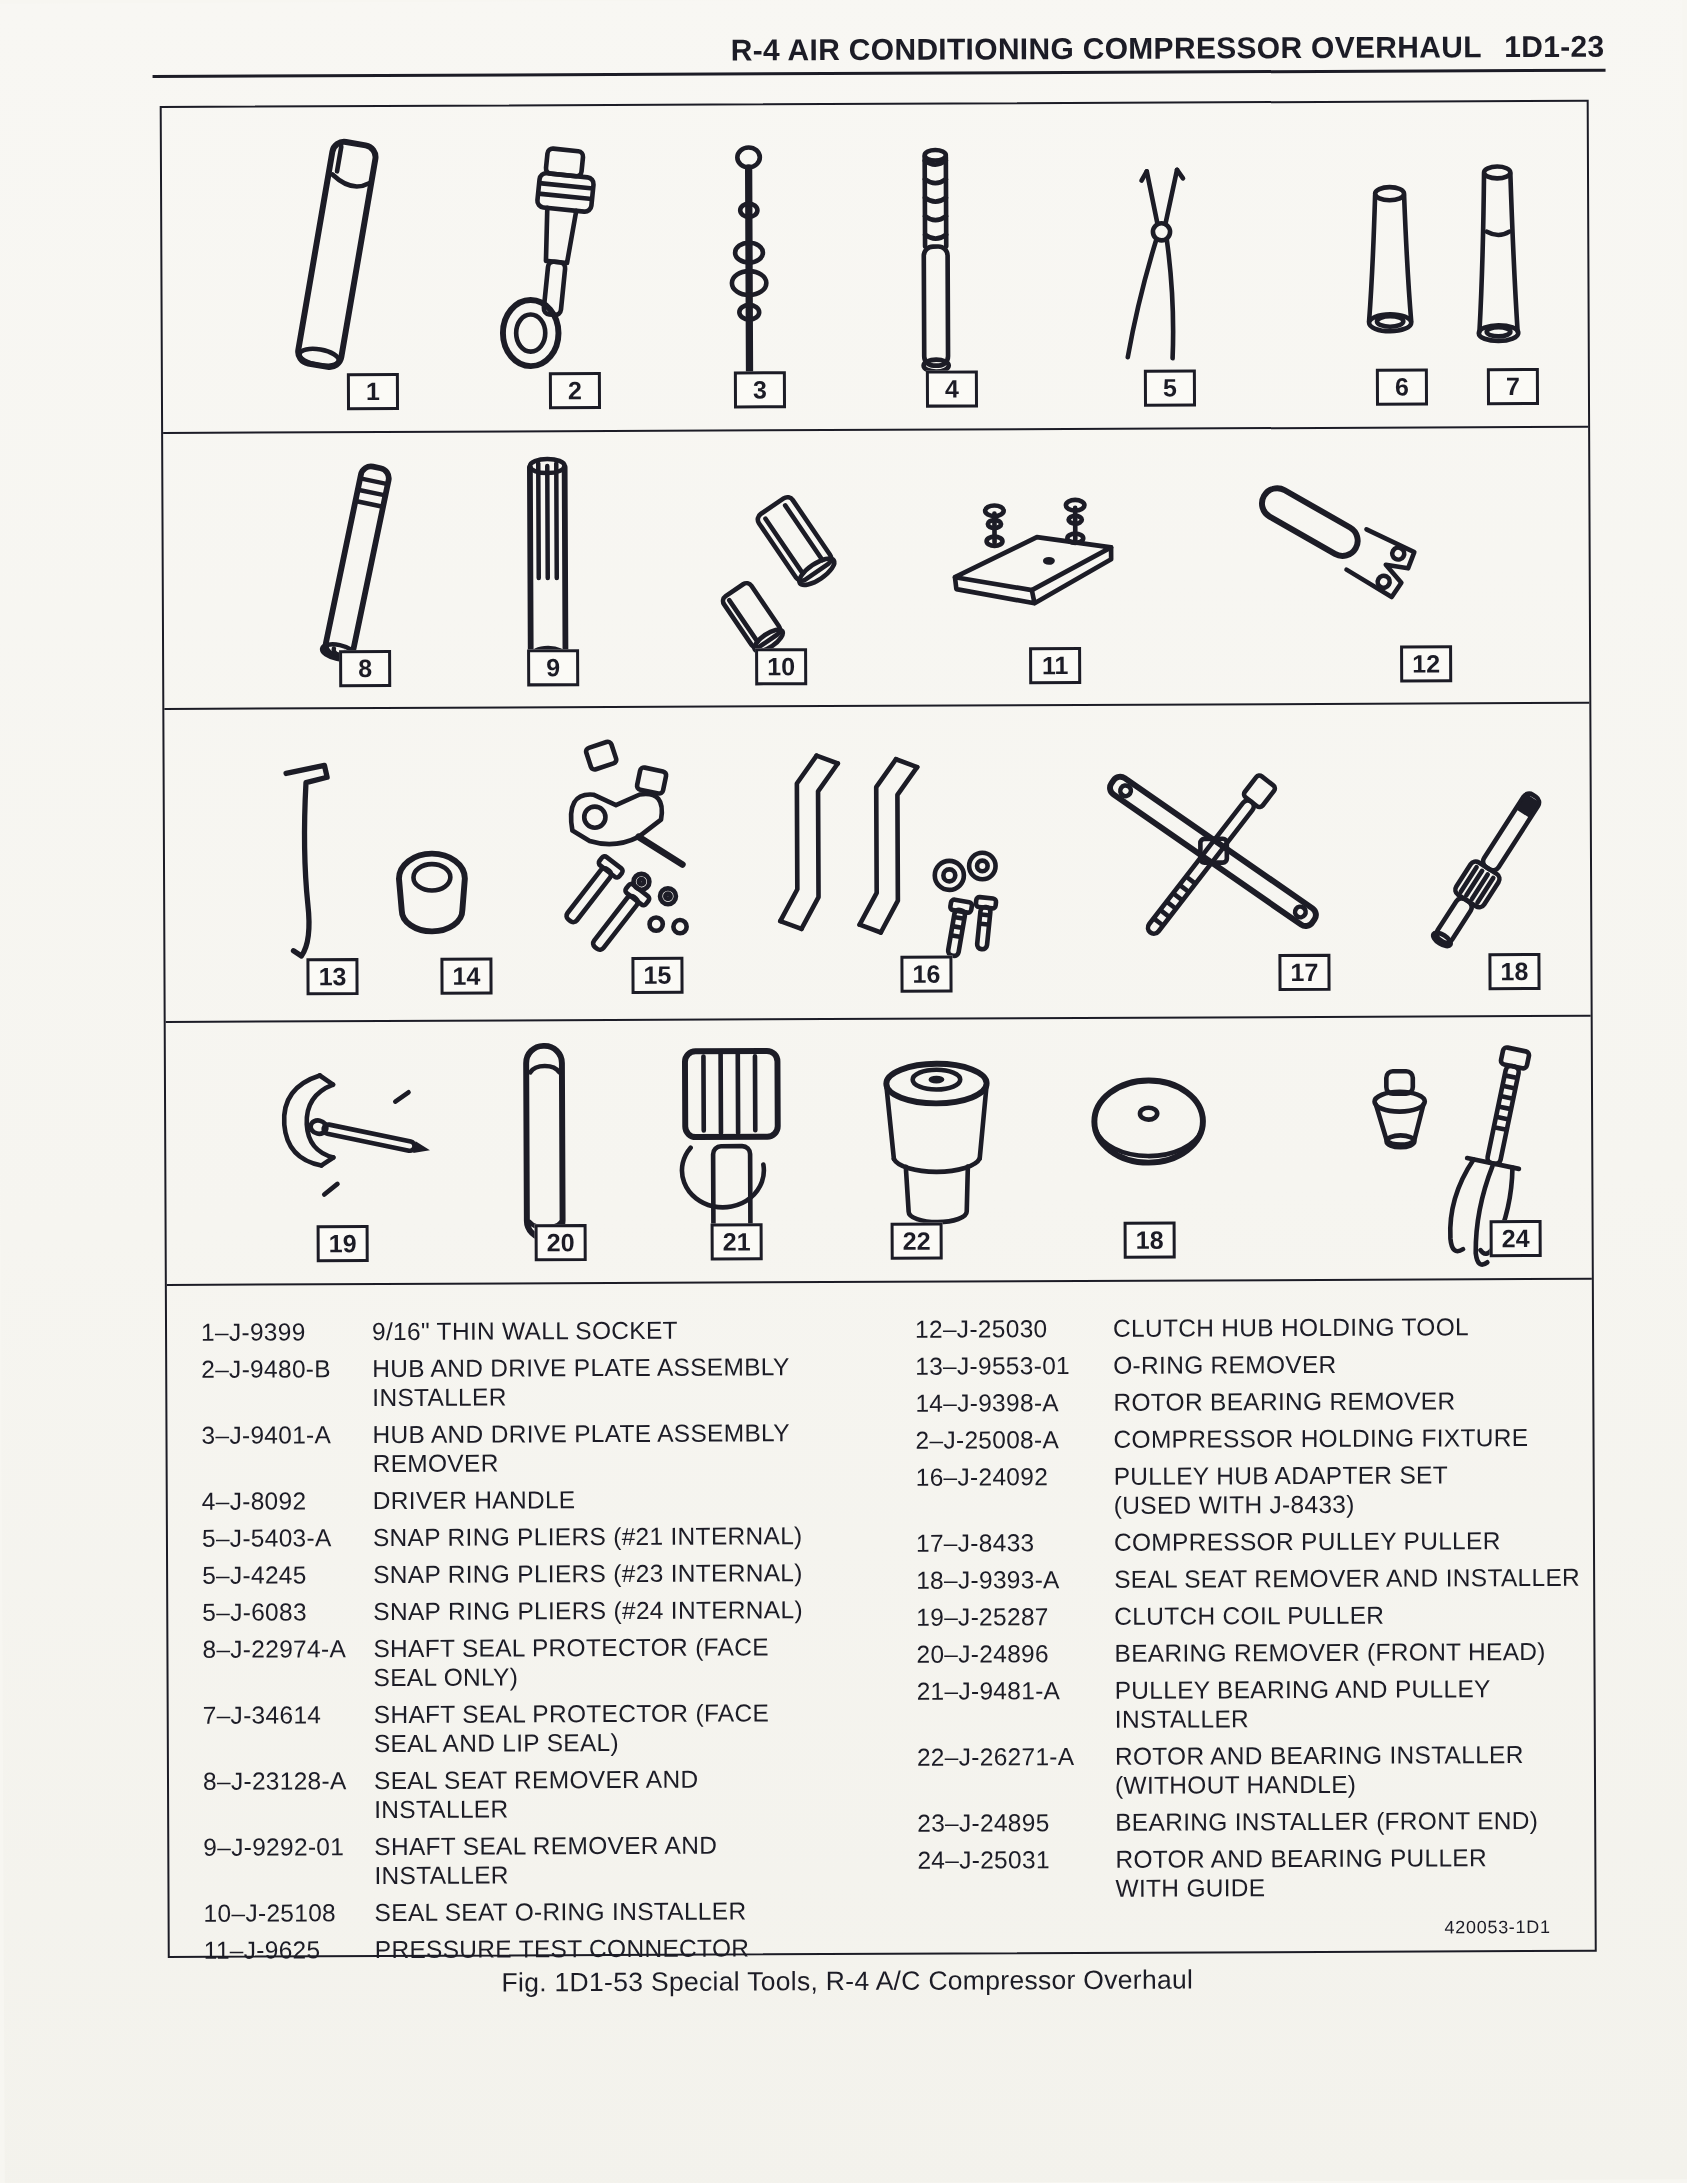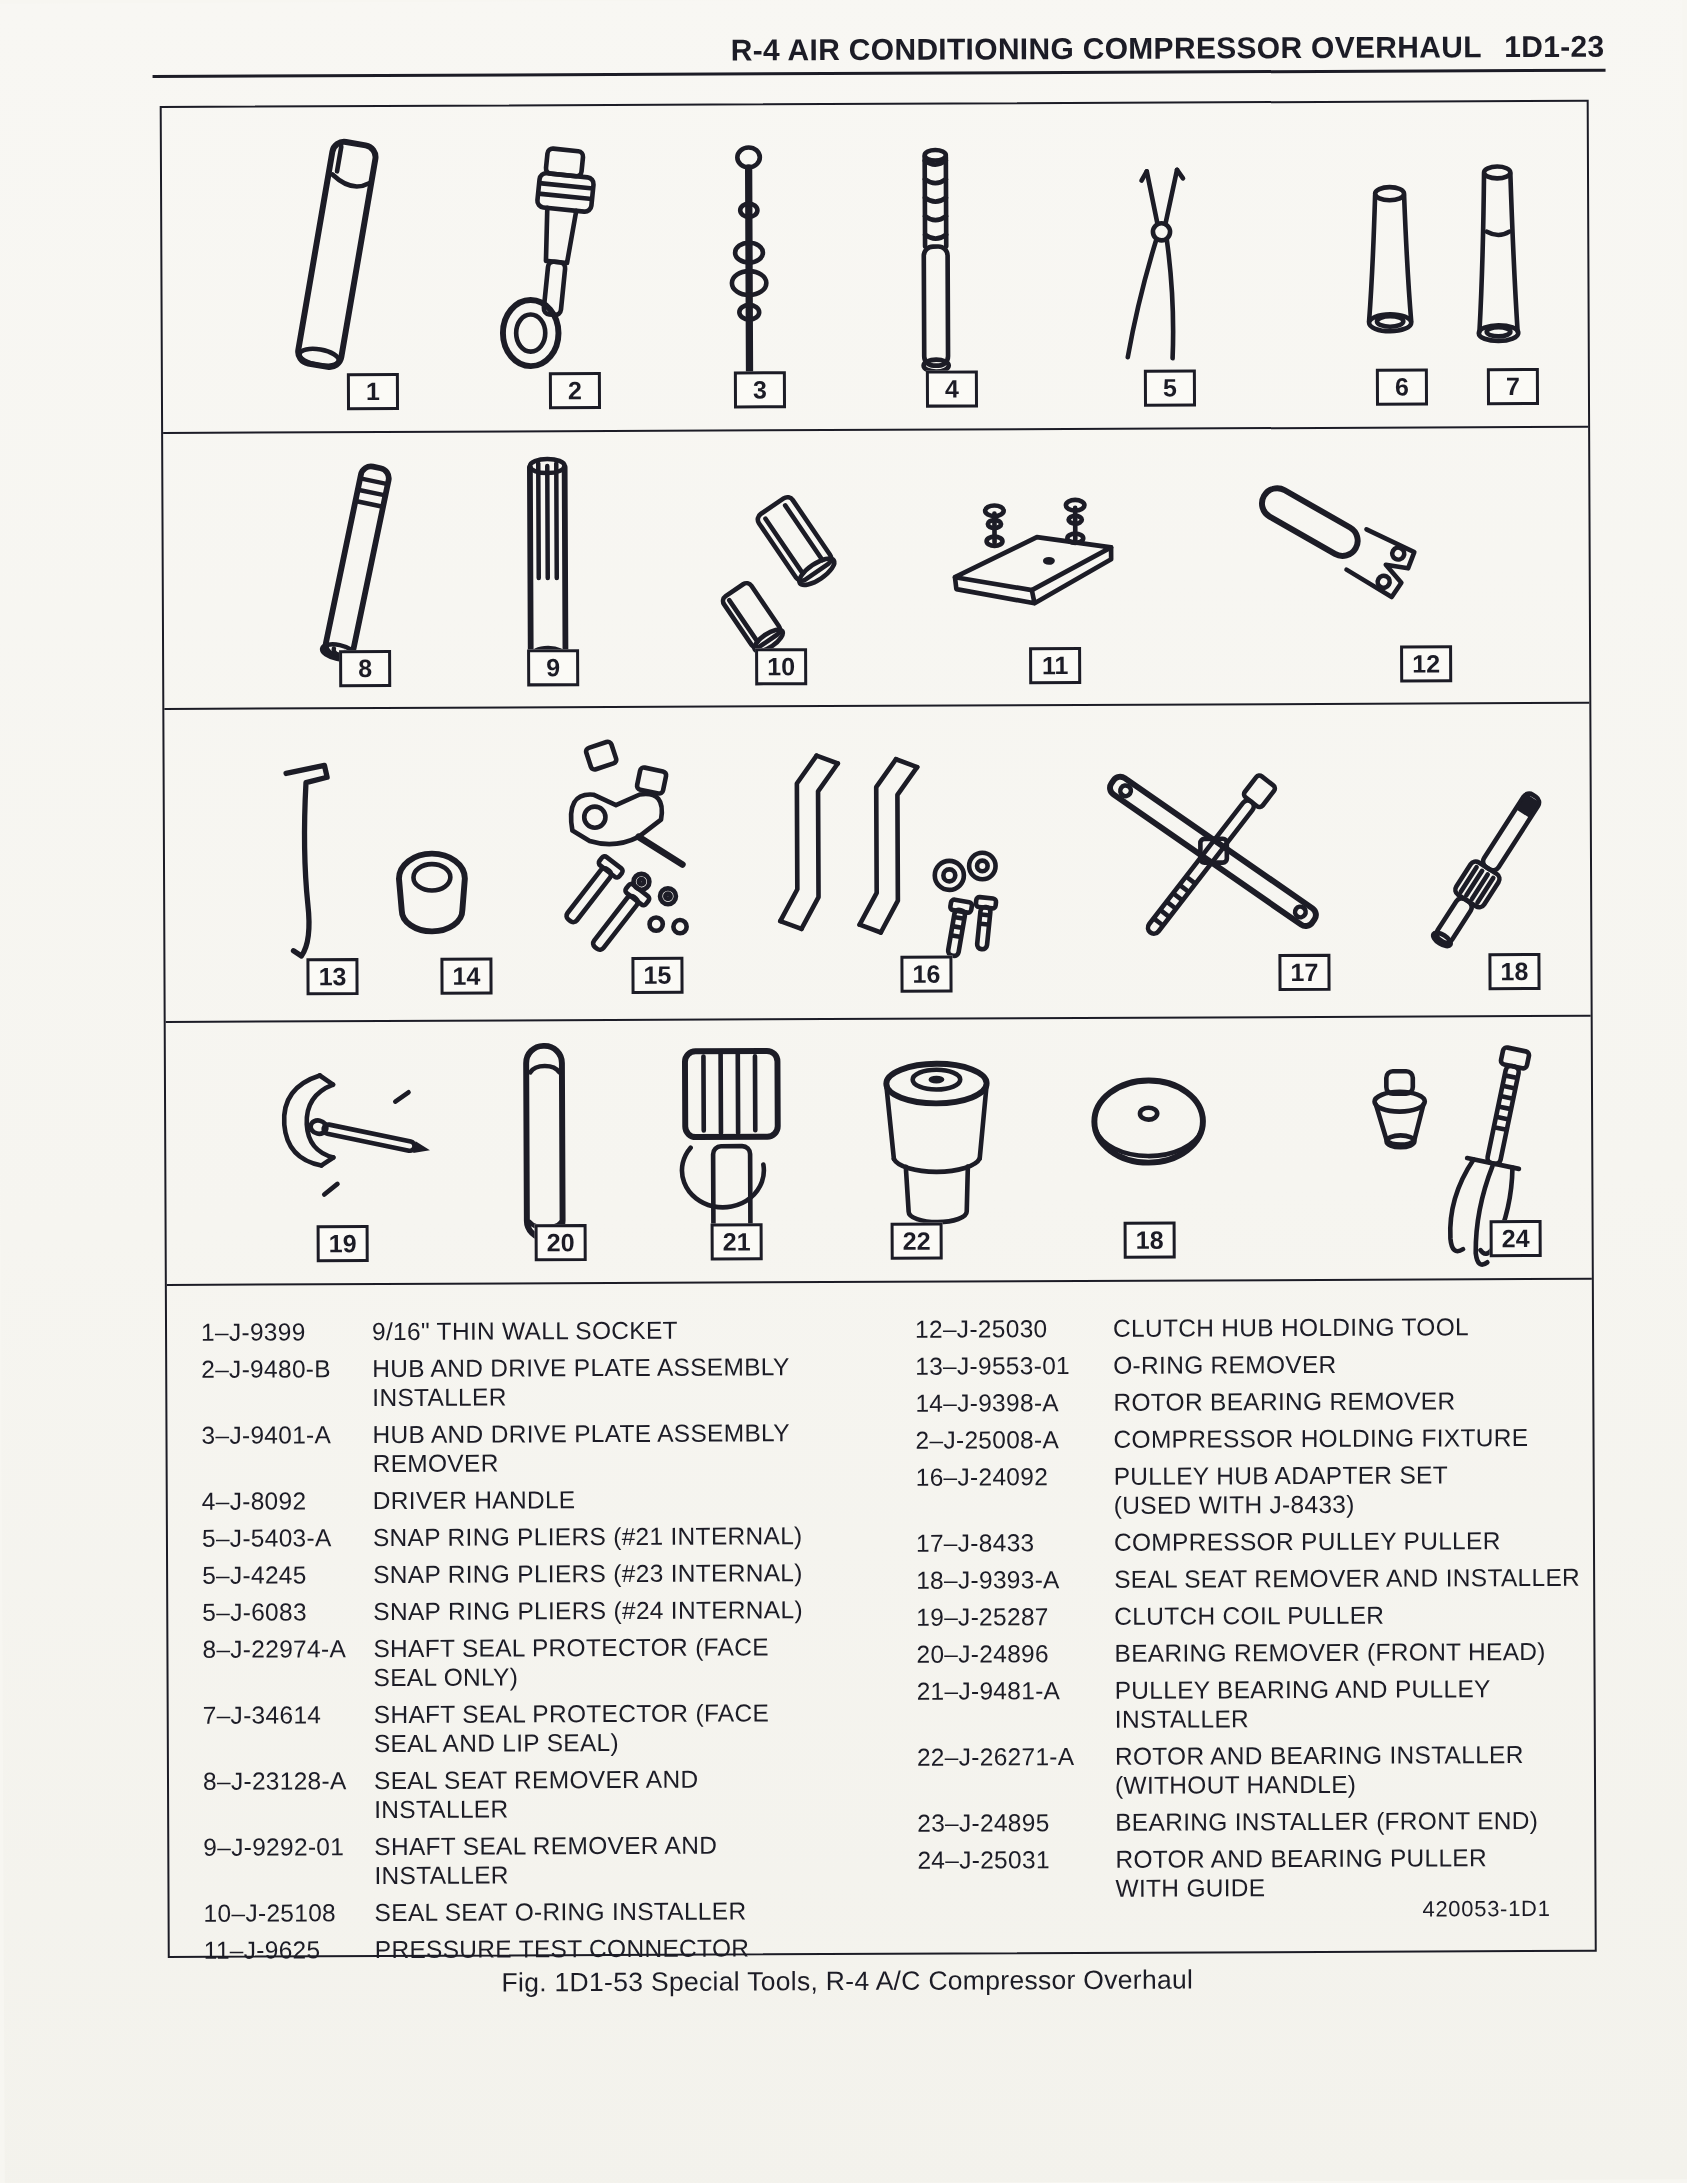--- a/index.html
+++ b/index.html
@@ -66,22 +66,22 @@
   .entry .code{
     flex:0 0 auto;font-size:24.5px;line-height:29px;letter-spacing:0.3px;white-space:nowrap;
   }
   .col-left .code{width:171px;}
   .col-right .code{width:198px;margin-left:12px;}
   .entry .desc{
     font-size:24.5px;line-height:29px;letter-spacing:0.3px;
     white-space:pre-line;
   }
   .doc-num{
-    position:absolute;right:44px;bottom:32px;
-    font-size:22px;letter-spacing:0.7px;
+    position:absolute;right:44px;bottom:16px;
+    font-size:18px;letter-spacing:0.7px;
   }
   
   .caption{
     position:absolute;top:1966px;left:0;width:1687px;
     text-align:center;font-size:26.5px;letter-spacing:0.3px;
   }
 </style>
 </head>
 <body>
 

